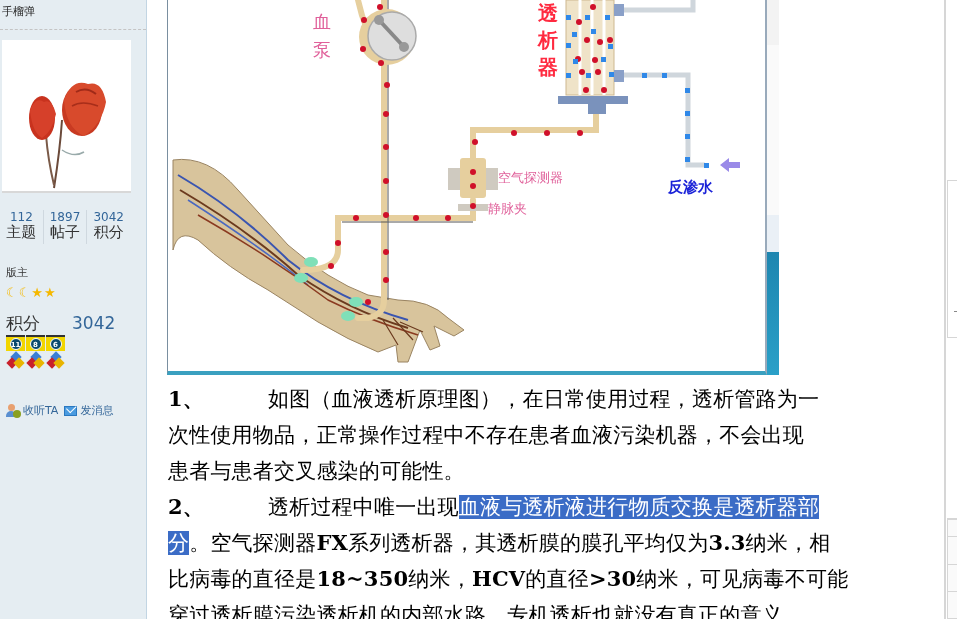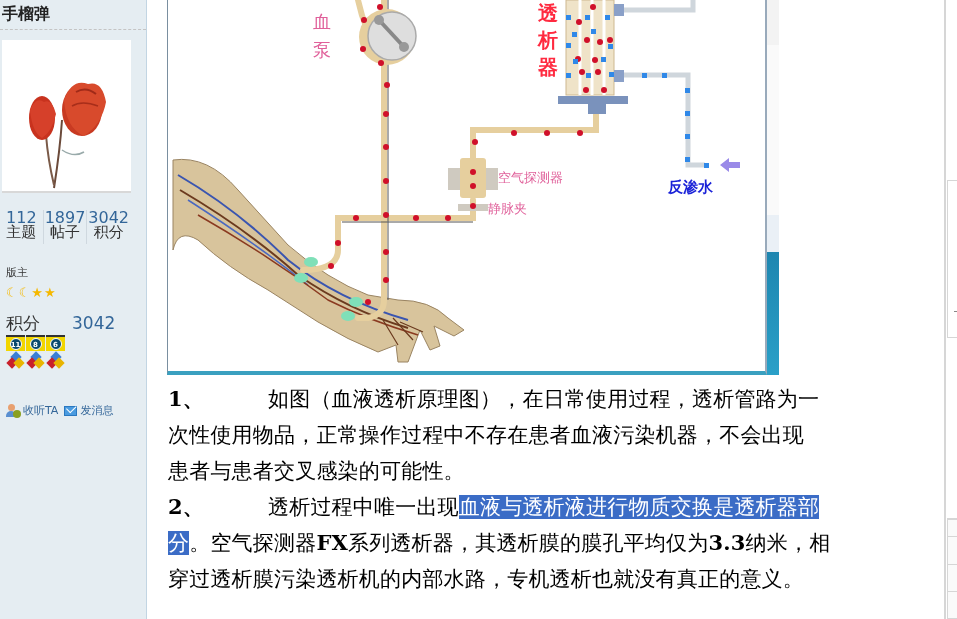--- a/index.html
+++ b/index.html
@@ -5,33 +5,33 @@
   * { box-sizing: border-box; margin: 0; padding: 0; }
   html, body { width: 957px; height: 619px; overflow: hidden; background: #ffffff; }
   body { position: relative; font-family: "DejaVu Sans", "Liberation Sans", sans-serif; }
 
   
   .sidebar {
     position: absolute; left: 0; top: 0; width: 147px; height: 619px;
     background: #e5edf2; border-right: 1px solid #c2d5e3;
   }
   .sidebar .username {
-    position: absolute; left: 2px; top: 4px; font-size: 16px; font-weight: bold; color: #222;
+    position: absolute; left: 2px; top: 4px; font-size: 11px; font-weight: normal; color: #222;
   }
   .sidebar .dash {
     position: absolute; left: 0; top: 29px; width: 146px; border-top: 1px dashed #c4c4c4;
   }
   .avatar {
     position: absolute; left: 2px; top: 40px; width: 129px; height: 153px;
     background: #fff; border-bottom: 2px solid #d8d8d8;
   }
   .stats { position: absolute; left: 0; top: 210px; width: 130px; height: 34px; display: flex; }
   .stat { flex: 1; text-align: center; border-right: 1px solid #cfd8df; }
   .stat:last-child { border-right: none; }
-  .stat .num { display: block; font-size: 16px; color: #336699; line-height: 15px; }
+  .stat .num { display: block; font-size: 12px; color: #336699; line-height: 15px; }
   .stat .lbl { display: block; font-size: 15px; color: #333; line-height: 15px; }
 
   .rank { position: absolute; left: 6px; top: 265px; font-size: 11px; color: #333; }
   .rank-icons { position: absolute; left: 6px; top: 285px; display: flex; gap: 1px; }
   .rank-icons span { font-size: 13px; line-height: 15px; color: #f5b800; }
   .points { position: absolute; left: 6px; top: 312px; font-size: 17px; color: #333; }
   .points .val { color: #336699; margin-left: 32px; }
 
   .medals { position: absolute; left: 6px; top: 335px; display: flex; gap: 1px; }
   .medal {
@@ -327,14 +327,15 @@
     <i style="top:45px"></i>
     <i style="top:72px"></i>
 </div>
 
 <div class="article">
   <p><span class="num">1、</span><span>如图（血液透析原理图），在日常使用过程，透析管路为一</span></p>
   <p>次性使用物品，正常操作过程中不存在患者血液污染机器，不会出现</p>
   <p>患者与患者交叉感染的可能性。</p>
   <p><span class="num">2、</span><span>透析过程中唯一出现</span><span class="hl">血液与透析液进行物质交换是透析器部</span></p>
   <p><span class="hl">分</span><span>。空气探测器</span><b>FX</b><span>系列透析器，其透析膜的膜孔平均仅为</span><b>3.3</b><span>纳米，相</span></p>
+  <p><span>比病毒的直径是</span><b>18~350</b><span>纳米，</span><b>HCV</b><span>的直径</span><b>&gt;30</b><span>纳米，可见病毒不可能</span></p>
   <p>穿过透析膜污染透析机的内部水路，专机透析也就没有真正的意义。</p>
 </div>
 
 </body></html>

